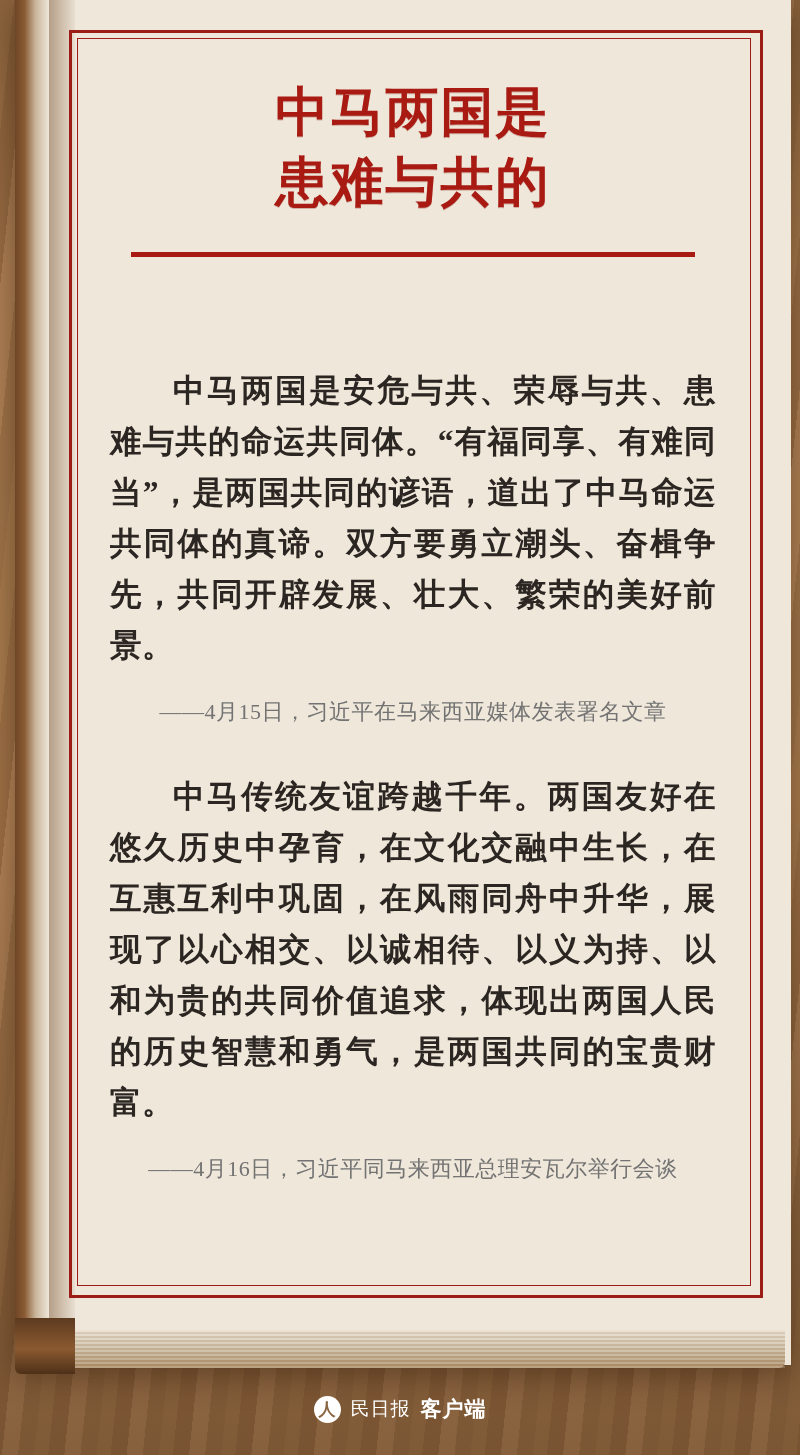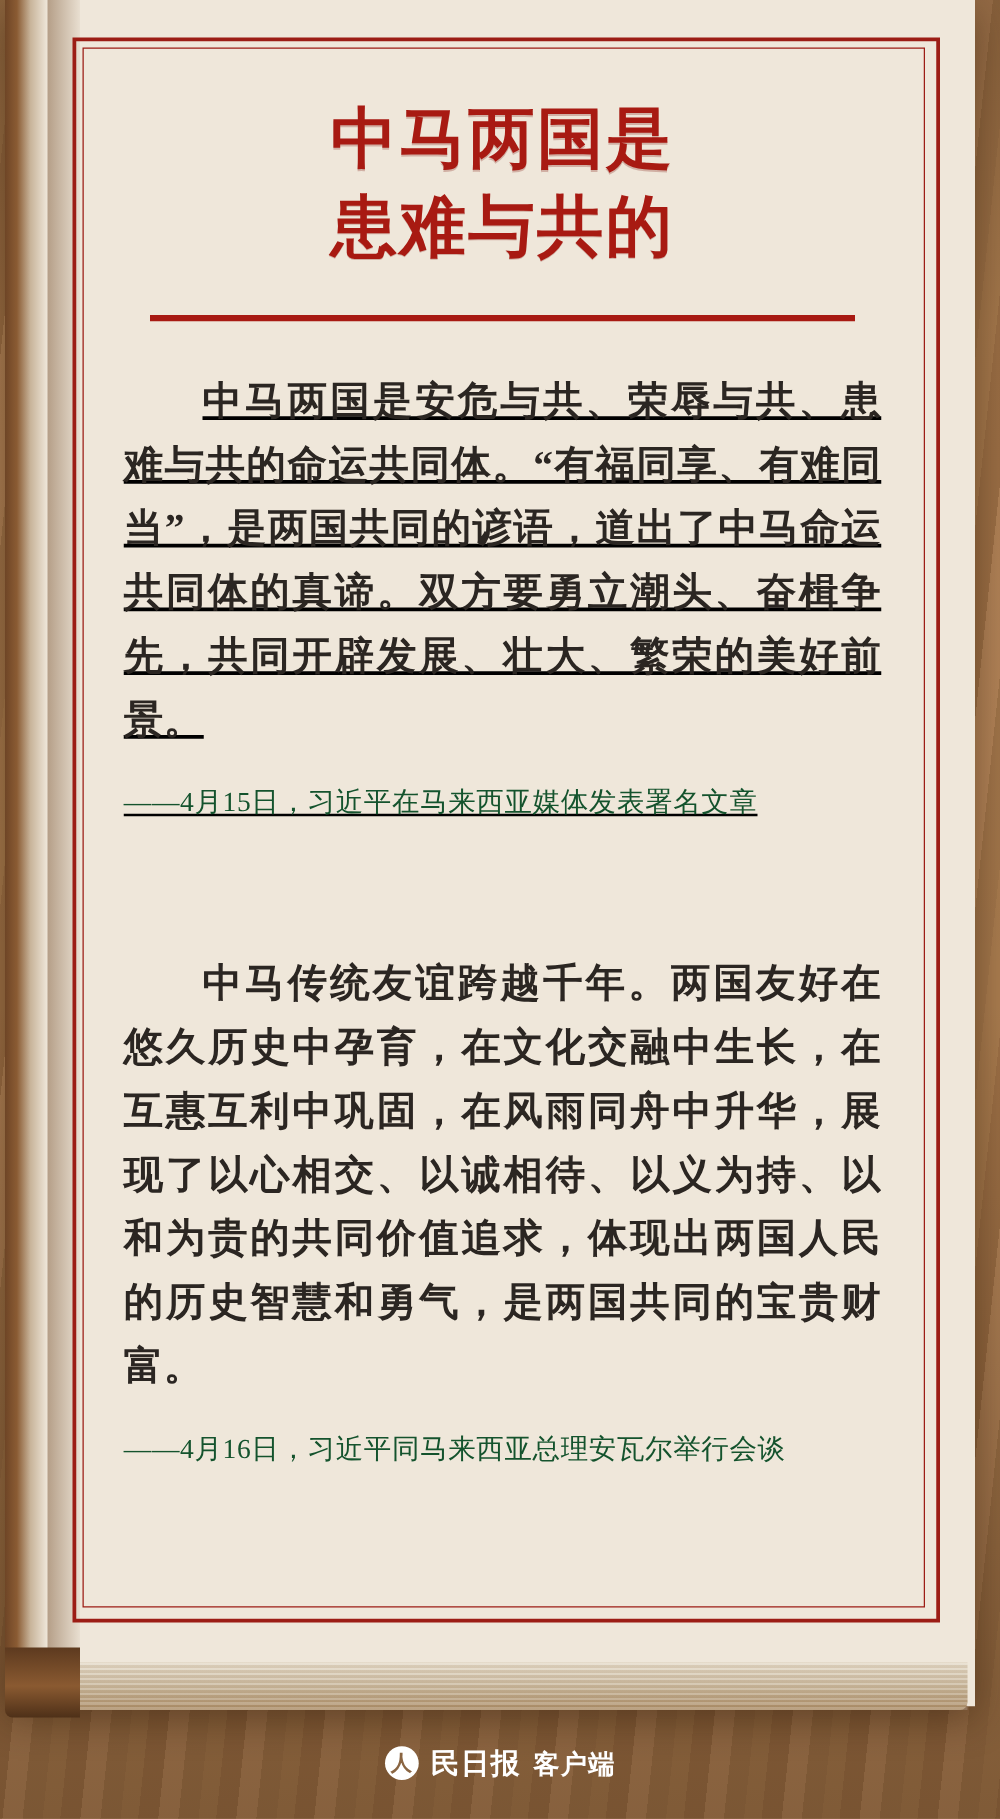--- a/index.html
+++ b/index.html
@@ -34,21 +34,21 @@
   .desk::after {
     content: "";
     position: absolute;
     inset: 0;
     background: linear-gradient(180deg, rgba(60,35,15,0.28) 0%, rgba(60,35,15,0.05) 18%, rgba(60,35,15,0.0) 55%, rgba(50,28,10,0.35) 100%);
   }
 
   
   .book {
     position: absolute;
-    left: 4px;
+    left: 15px;
     top: 0px;
     width: 776px;
     height: 1365px;
     background: #efe7da;
     box-shadow: 0 10px 30px rgba(40,20,5,0.45);
   }
   
   .spine {
     position: absolute;
     left: 0;
@@ -136,38 +136,38 @@
     width: 564px;
     height: 5px;
     background: #a81a12;
     margin: 34px auto 0 auto;
   }
 
   .quote-block {
     margin: 0 auto;
     width: 606px;
   }
-  .quote-block.first { margin-top: 38px; text-decoration: underline; }
-  .quote-block.second { margin-top: 104px; }
+  .quote-block.first { margin-top: 108px; }
+  .quote-block.second { margin-top: 44px; }
 
   .quote-text {
     color: #2b2622;
     font-family: "Liberation Serif", serif;
     font-size: 31.5px;
     line-height: 1.62;
     text-align: justify;
     text-align-last: left;
     text-indent: 63px;
     font-weight: 600;
     letter-spacing: 0.5px;
   }
   .quote-source {
     margin-top: 26px;
-    text-align: left;
-    color: #14532d;
+    text-align: center;
+    color: #737373;
     font-family: "Liberation Serif", serif;
     font-size: 22px;
     letter-spacing: 0.5px;
   }
 
   
   .footer {
     position: absolute;
     left: 0;
     top: 1395px;
@@ -185,23 +185,23 @@
     color: #8a6542;
     font-size: 17px;
     line-height: 27px;
     text-align: center;
     font-family: "Liberation Serif", serif;
     font-weight: bold;
   }
   .logo-text {
     color: #ffffff;
     font-family: "Liberation Serif", serif;
-    font-size: 23px;
+    font-size: 19px;
     letter-spacing: 1px;
-    font-weight: bold;
+    font-weight: normal;
   }
   .logo-sub {
     color: #ffffff;
     font-family: Liberation Mono, monospace;
     font-size: 21px;
     letter-spacing: 1px;
     font-weight: bold;
   }
 </style>
 </head>

